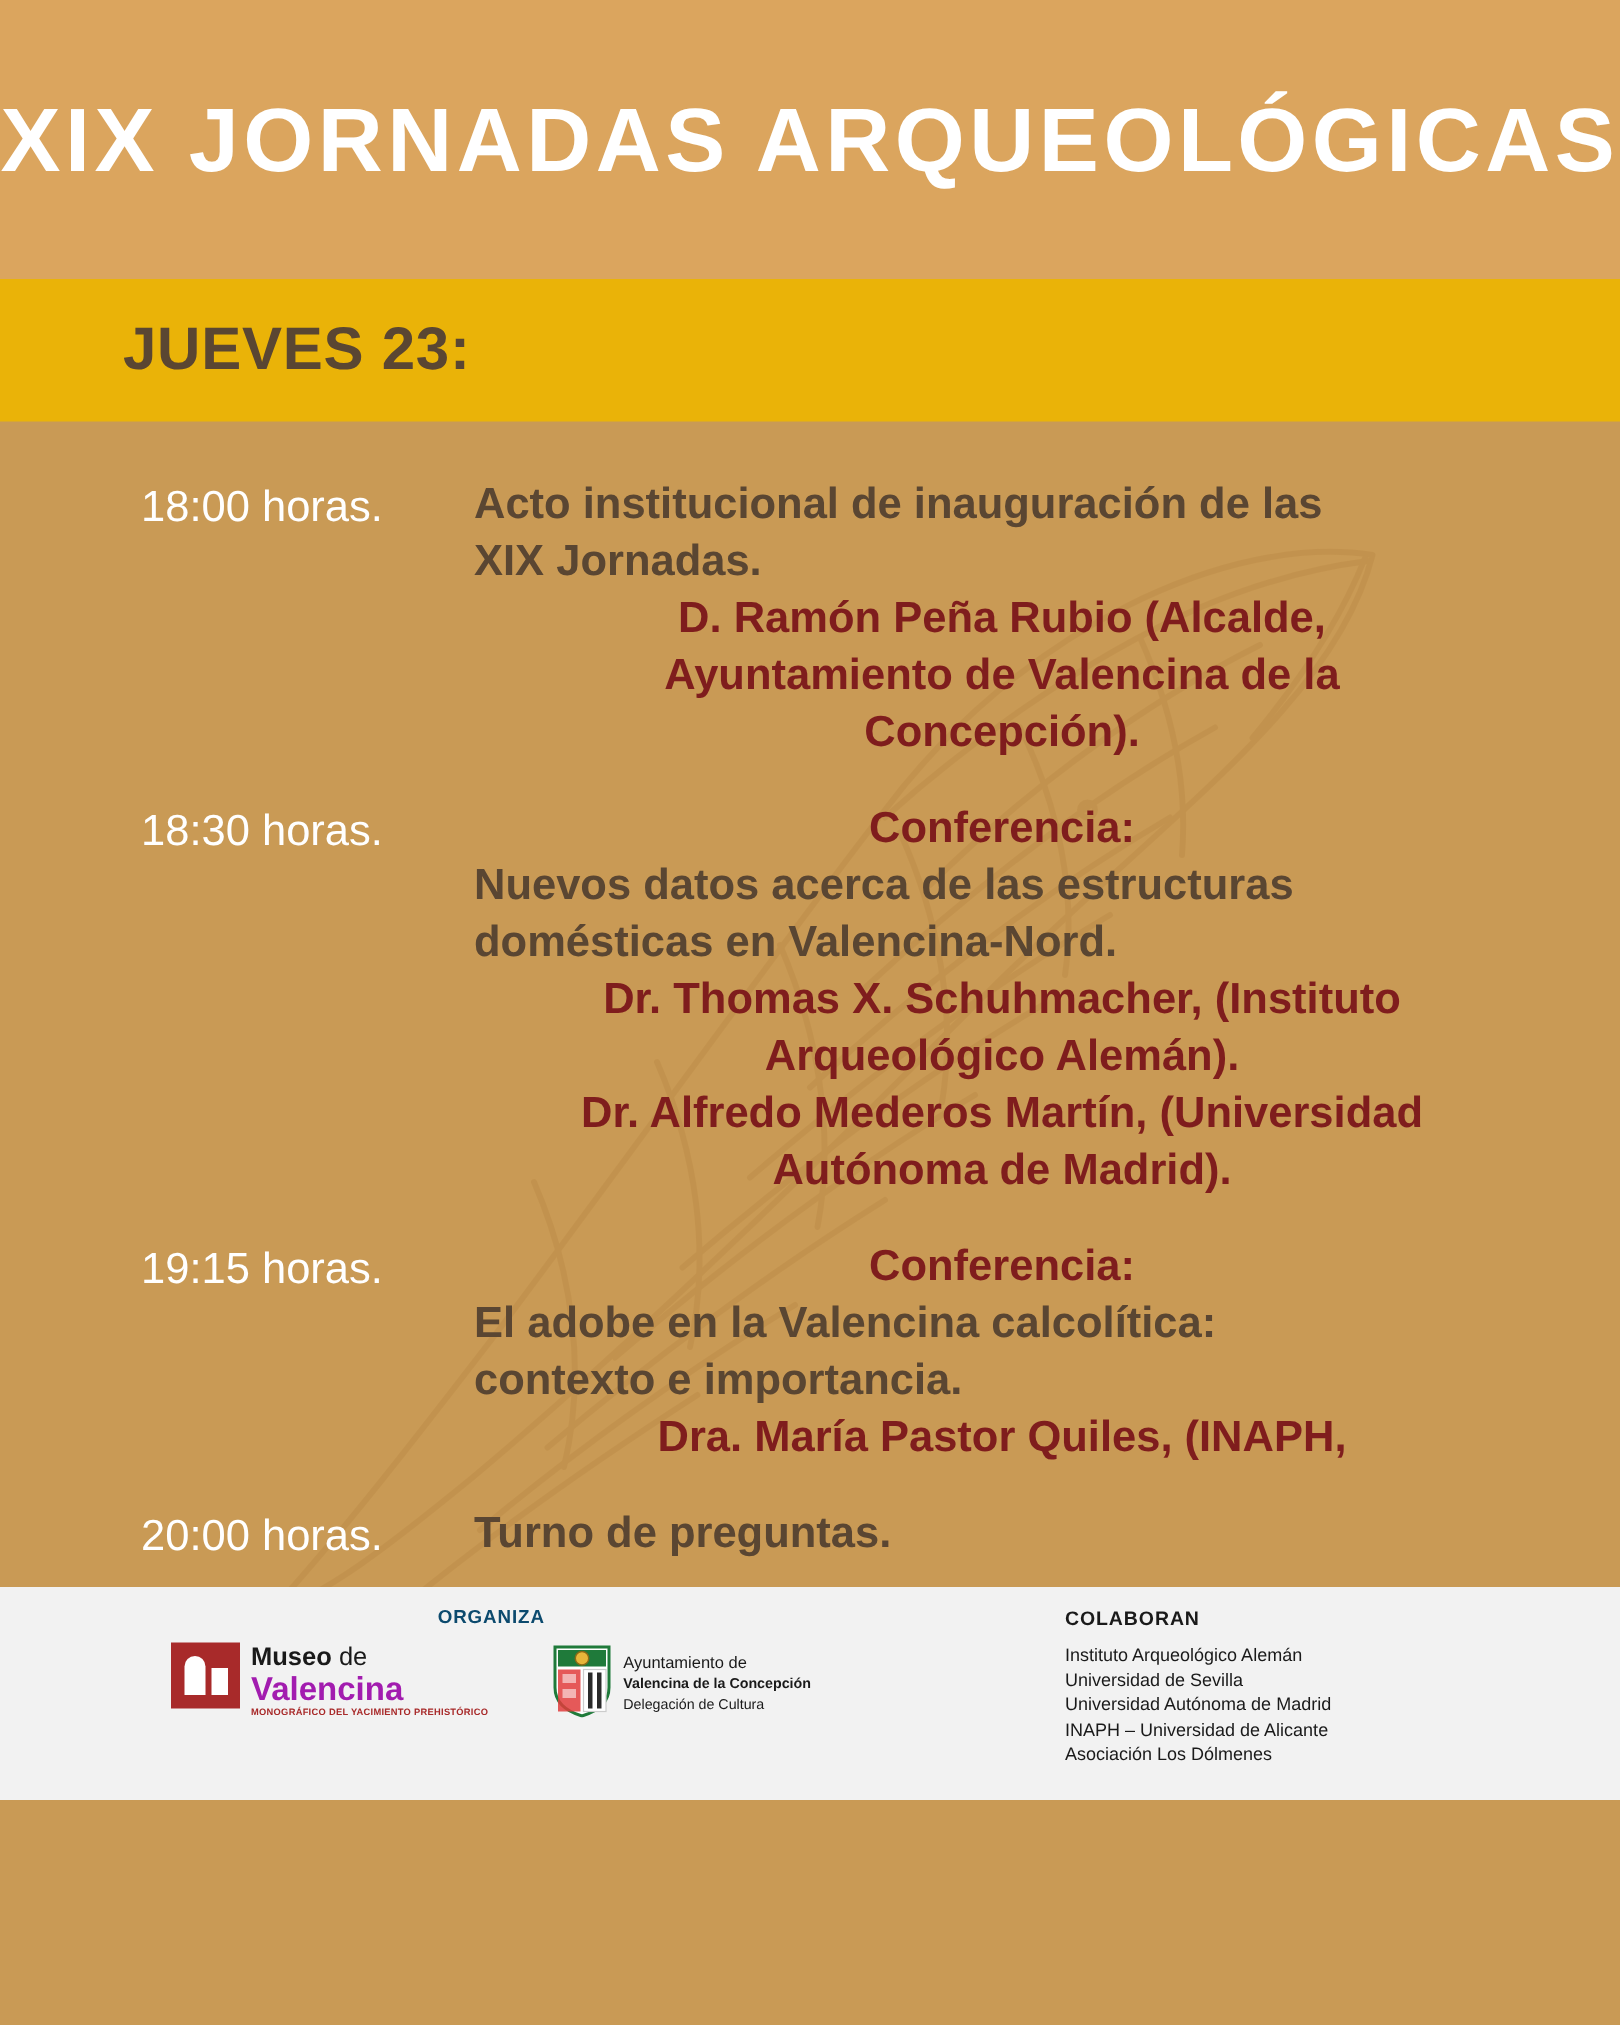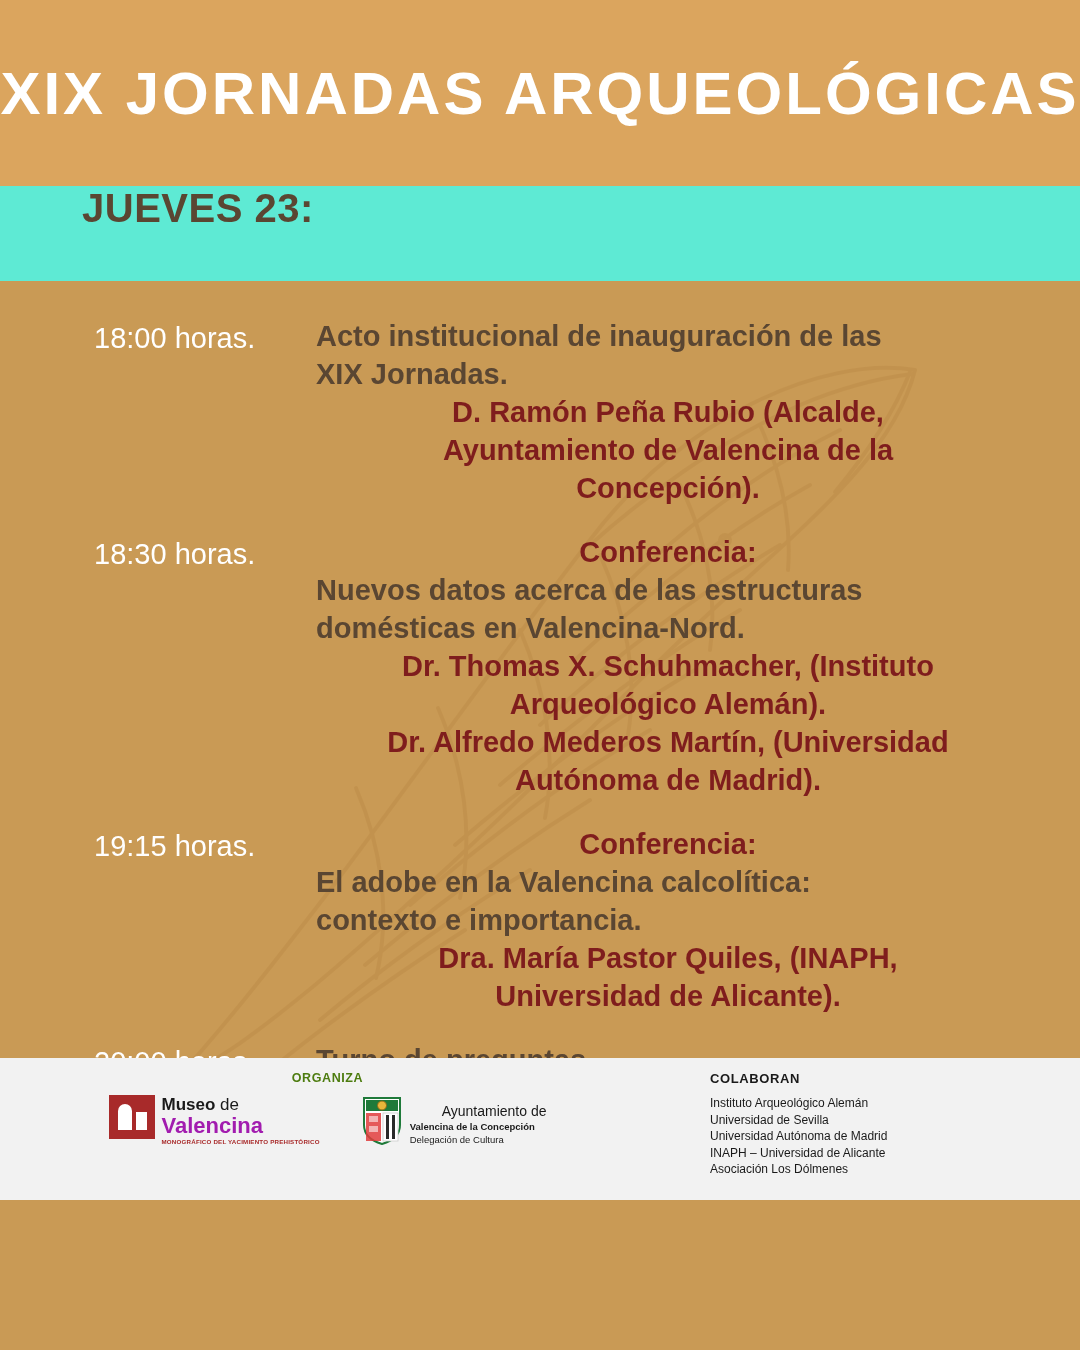--- a/index.html
+++ b/index.html
@@ -53,23 +53,23 @@
     white-space: nowrap;
     text-align: center;
     font-family: "Liberation Sans", sans-serif;
   }
 
   
   .day-band {
     position: relative;
     z-index: 2;
     height: 95px;
-    background: #5eead4;
-    display: flex;
-    align-items: flex-start;
+    background: #eab308;
+    display: flex;
+    align-items: center;
   }
   .day-band-text {
     color: #5a4632;
     font-size: 40px;
     font-weight: bold;
     padding-left: 82px;
     letter-spacing: 0.5px;
   }
 
   
@@ -125,21 +125,21 @@
     width: 655px;
     position: relative;
     display: flex;
     flex-direction: column;
     align-items: center;
     padding-top: 13px;
   }
   .footer-heading {
     font-size: 12.5px;
     font-weight: bold;
-    color: #4d7c0f;
+    color: #0c4a6e;
     letter-spacing: 0.6px;
     margin-bottom: 10px;
     text-align: center;
   }
   .logos-row {
     display: flex;
     align-items: flex-start;
     gap: 42px;
   }
 
@@ -206,21 +206,21 @@
   }
   .shield {
     width: 40px;
     height: 50px;
     margin-right: 8px;
   }
   .ayto-text {
     padding-top: 8px;
     line-height: 1.25;
   }
-  .ayto-l1 { font-size: 14px; color: #1a1a1a; margin-left: 32px; }
+  .ayto-l1 { font-size: 11px; color: #1a1a1a; }
   .ayto-l2 { font-size: 9.5px; font-weight: bold; color: #1a1a1a; }
   .ayto-l3 { font-size: 9.5px; color: #1a1a1a; margin-top: 2px; }
 
   .footer-right {
     flex: 1 1 auto;
     padding-top: 13px;
     padding-left: 55px;
   }
   .collab-heading {
     font-size: 13px;
@@ -300,21 +300,20 @@
       </div>
     </div>
 
     <div class="entry">
       <div class="entry-time">19:15 horas.</div>
       <div class="entry-body">
         <span class="line normal">Conferencia:</span>
         <span class="line bold">El adobe en la Valencina calcolítica:</span>
         <span class="line bold">contexto e importancia.</span>
         <span class="line normal">Dra. María Pastor Quiles, (INAPH,</span>
-        <span class="line normal">Universidad de Alicante).</span>
       </div>
     </div>
 
     <div class="entry">
       <div class="entry-time">20:00 horas.</div>
       <div class="entry-body">
         <span class="line bold">Turno de preguntas.</span>
       </div>
     </div>
 

